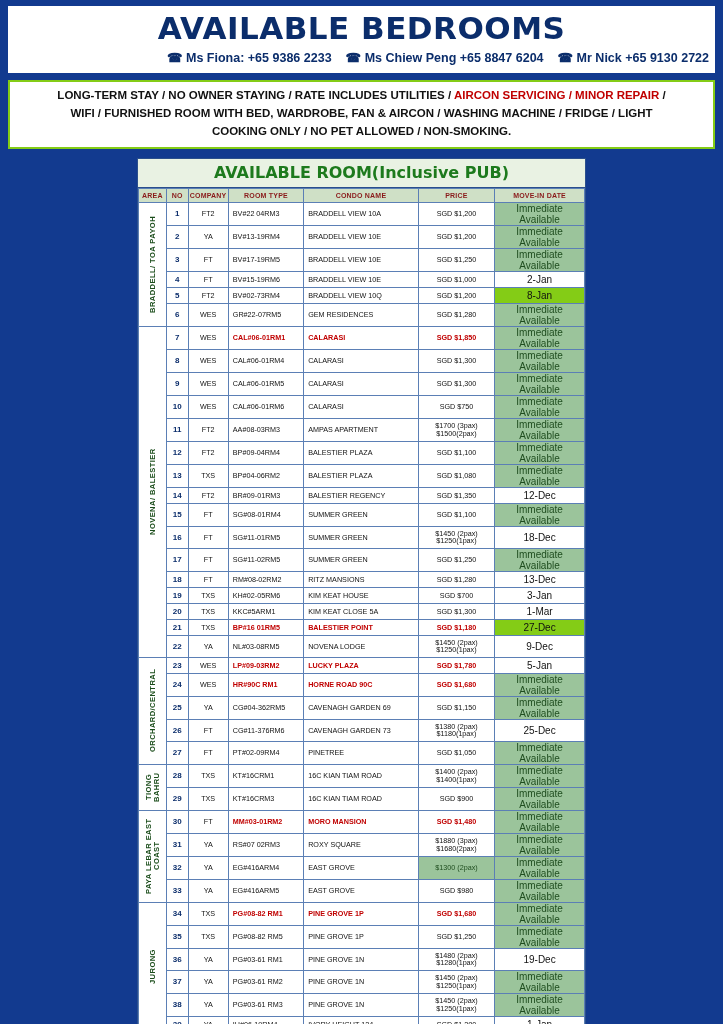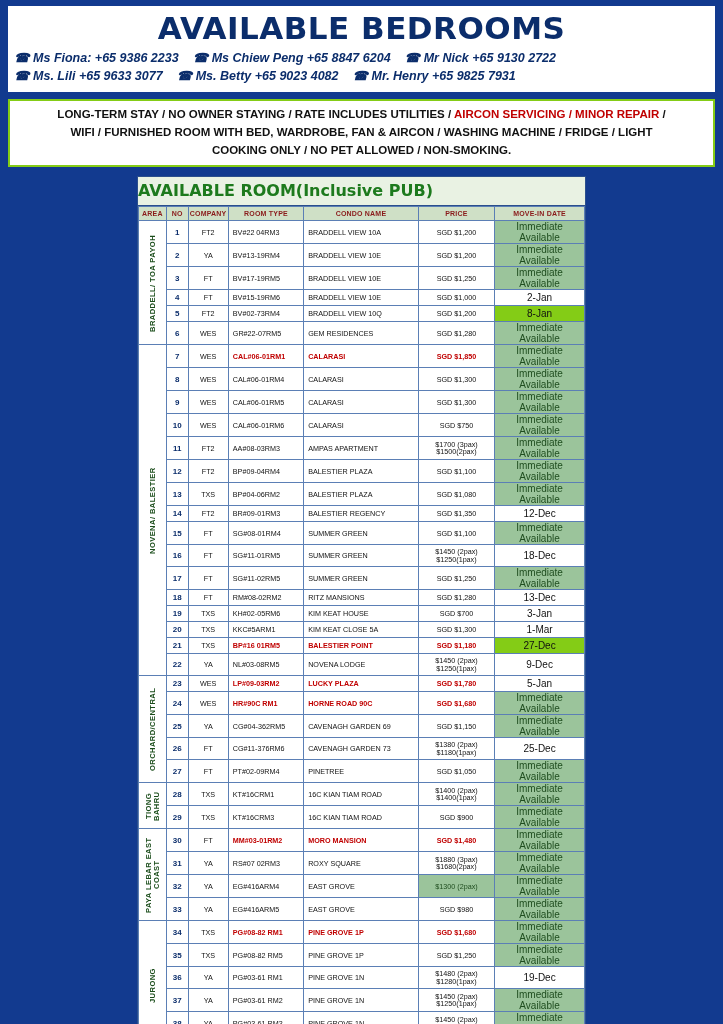--- a/index.html
+++ b/index.html
@@ -8,33 +8,33 @@
     background:#123a8f;
     font-family:"Liberation Sans", sans-serif;
     overflow:hidden;
   }
   .page{position:relative;width:723px;height:1024px;box-sizing:border-box;padding:6px 8px;}
   .header{background:#ffffff;padding:4px 6px 6px 6px;}
   .title{
     text-align:center;font-weight:bold;font-size:31px;letter-spacing:.5px;
     color:#0b2d6b;font-family:"DejaVu Sans", sans-serif;line-height:1.05;margin:2px 0 4px 0;
   }
-  .phones{text-align:left;color:#0b2d6b;font-weight:bold;font-size:12.5px;line-height:1.5;font-style:italic;}
+  .phones{text-align:right;color:#0b2d6b;font-weight:bold;font-size:12.5px;line-height:1.5;}
   .phones .row{white-space:nowrap;}
   .phones .sep{display:inline-block;width:14px;}
   .notice{
     background:#ffffff;border:2px solid #84cc16;margin-top:7px;padding:5px 6px 6px 6px;
     text-align:center;font-weight:bold;font-size:11.5px;line-height:1.55;color:#111;
   }
   .notice .red{color:#c00000;}
   .tablewrap{
     margin:9px auto 0 auto;width:447px;background:#ffffff;border:1px solid #2b4f8c;
   }
   .tbl-title{
-    text-align:left;font-weight:bold;font-size:16px;color:#1d7a1d;
+    text-align:center;font-weight:bold;font-size:16px;color:#1d7a1d;
     background:#e9f2e3;padding:4px 0 5px 0;border-bottom:1px solid #2b4f8c;
     font-family:"DejaVu Sans", sans-serif;
   }
   table{border-collapse:collapse;width:100%;font-size:7.4px;table-layout:fixed;}
   th,td{border:1px solid #5b7fb5;padding:0;height:15px;text-align:center;vertical-align:middle;color:#111;}
   thead th{
     background:#cfe0c6;color:#8a1a1a;font-weight:bold;font-size:7px;letter-spacing:.2px;height:13px;
   }
   thead th.area{color:#8a1a1a;}
   td.area{
@@ -57,23 +57,20 @@
 </head>
 <body>
 
 <div class="page">
 
   <div class="header">
     <div class="title">AVAILABLE BEDROOMS</div>
     <div class="phones">
       <div class="row">
         <span>☎ Ms Fiona: +65 9386 2233</span><span class="sep"></span><span>☎ Ms Chiew Peng +65 8847 6204</span><span class="sep"></span><span>☎ Mr Nick +65 9130 2722</span>
-      </div>
-      <div class="row">
-        <span>☎ Ms. Lili +65 9633 3077</span><span class="sep"></span><span>☎ Ms. Betty +65 9023 4082</span><span class="sep"></span><span>☎ Mr. Henry +65 9825 7931</span>
       </div>
     </div>
   </div>
 
   <div class="notice">
     <div><span>LONG-TERM STAY / NO OWNER STAYING / RATE INCLUDES UTILITIES / </span><span class="red">AIRCON SERVICING / MINOR REPAIR</span><span> /</span></div>
     <div>WIFI / FURNISHED ROOM WITH BED, WARDROBE, FAN &amp; AIRCON / WASHING MACHINE / FRIDGE / LIGHT</div>
     <div>COOKING ONLY / NO PET ALLOWED / NON-SMOKING.</div>
   </div>
 

